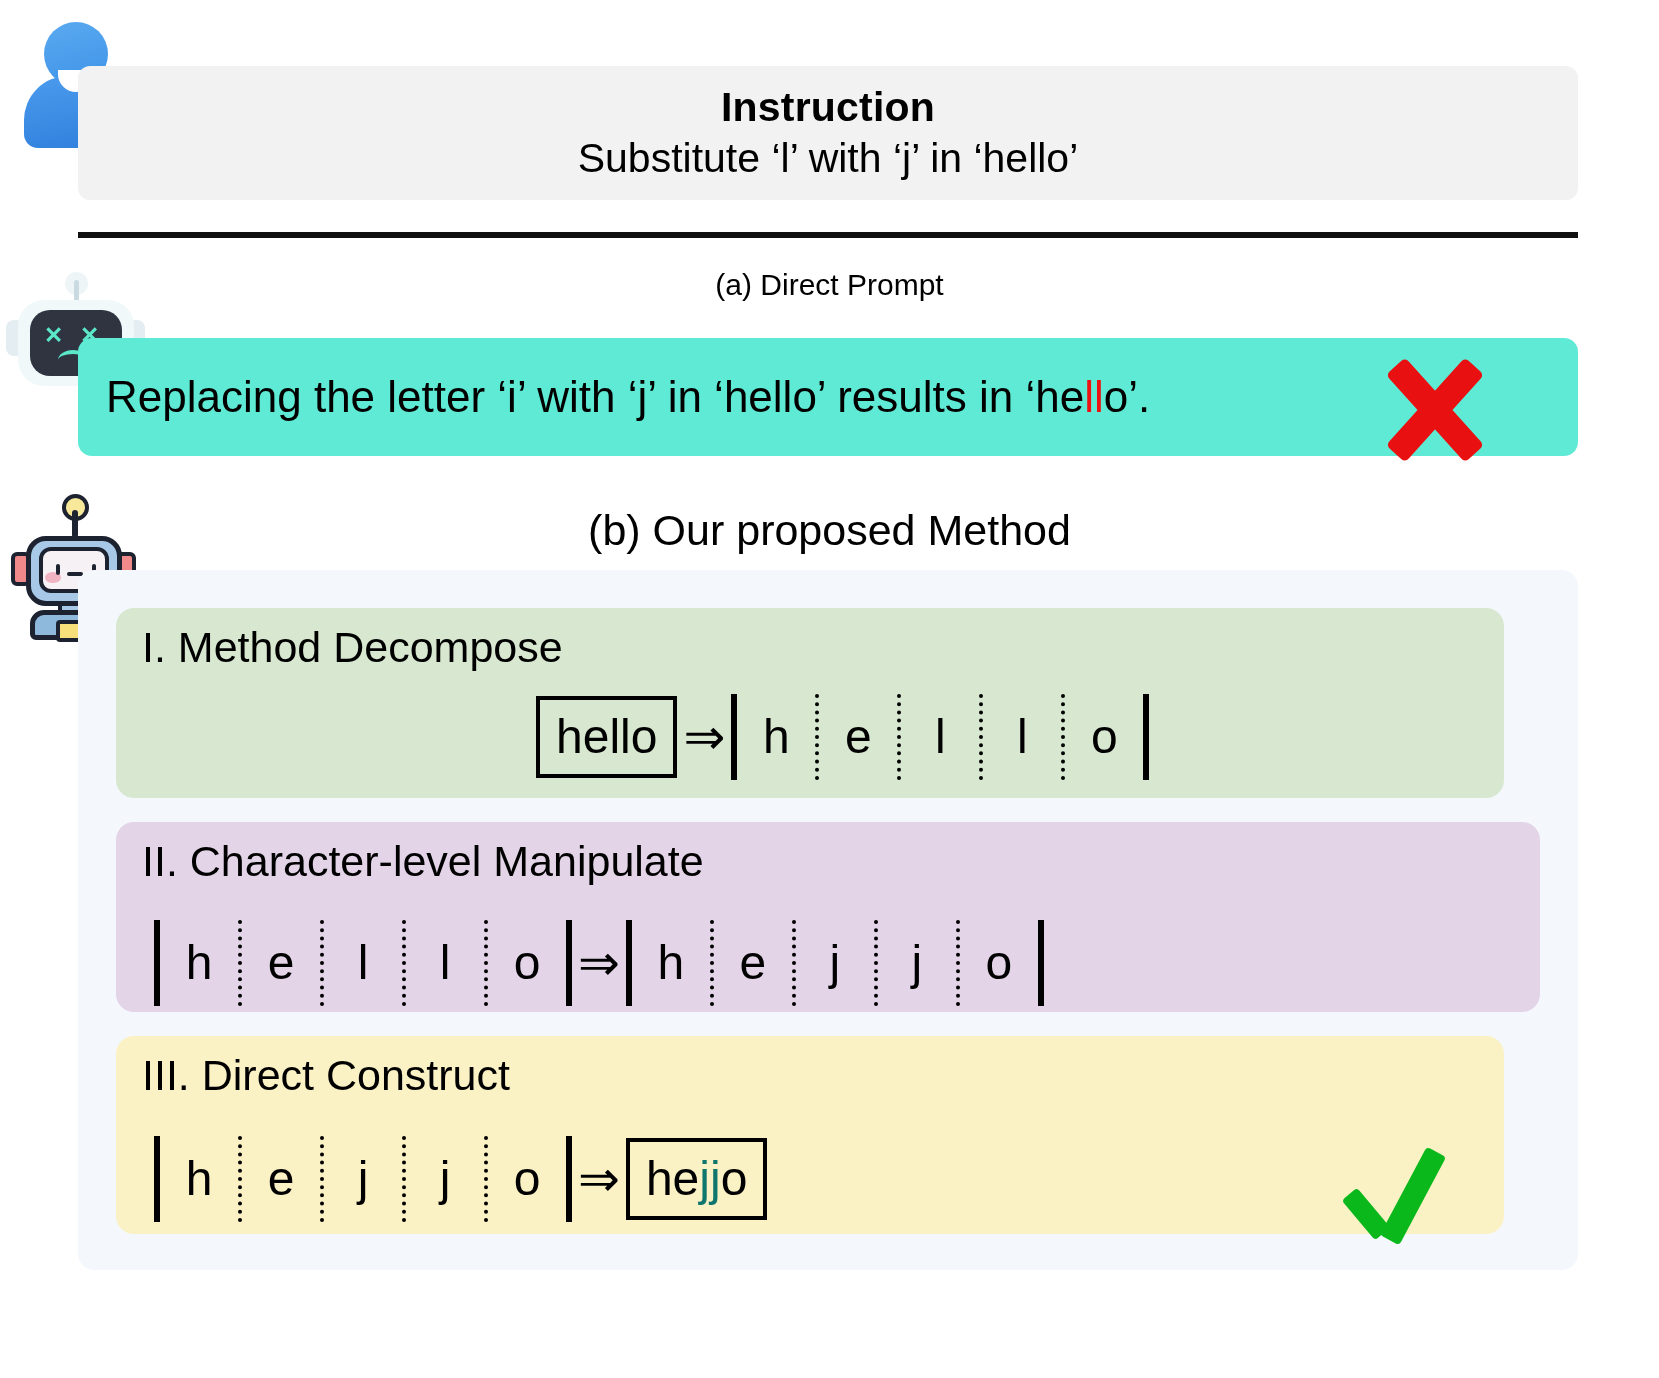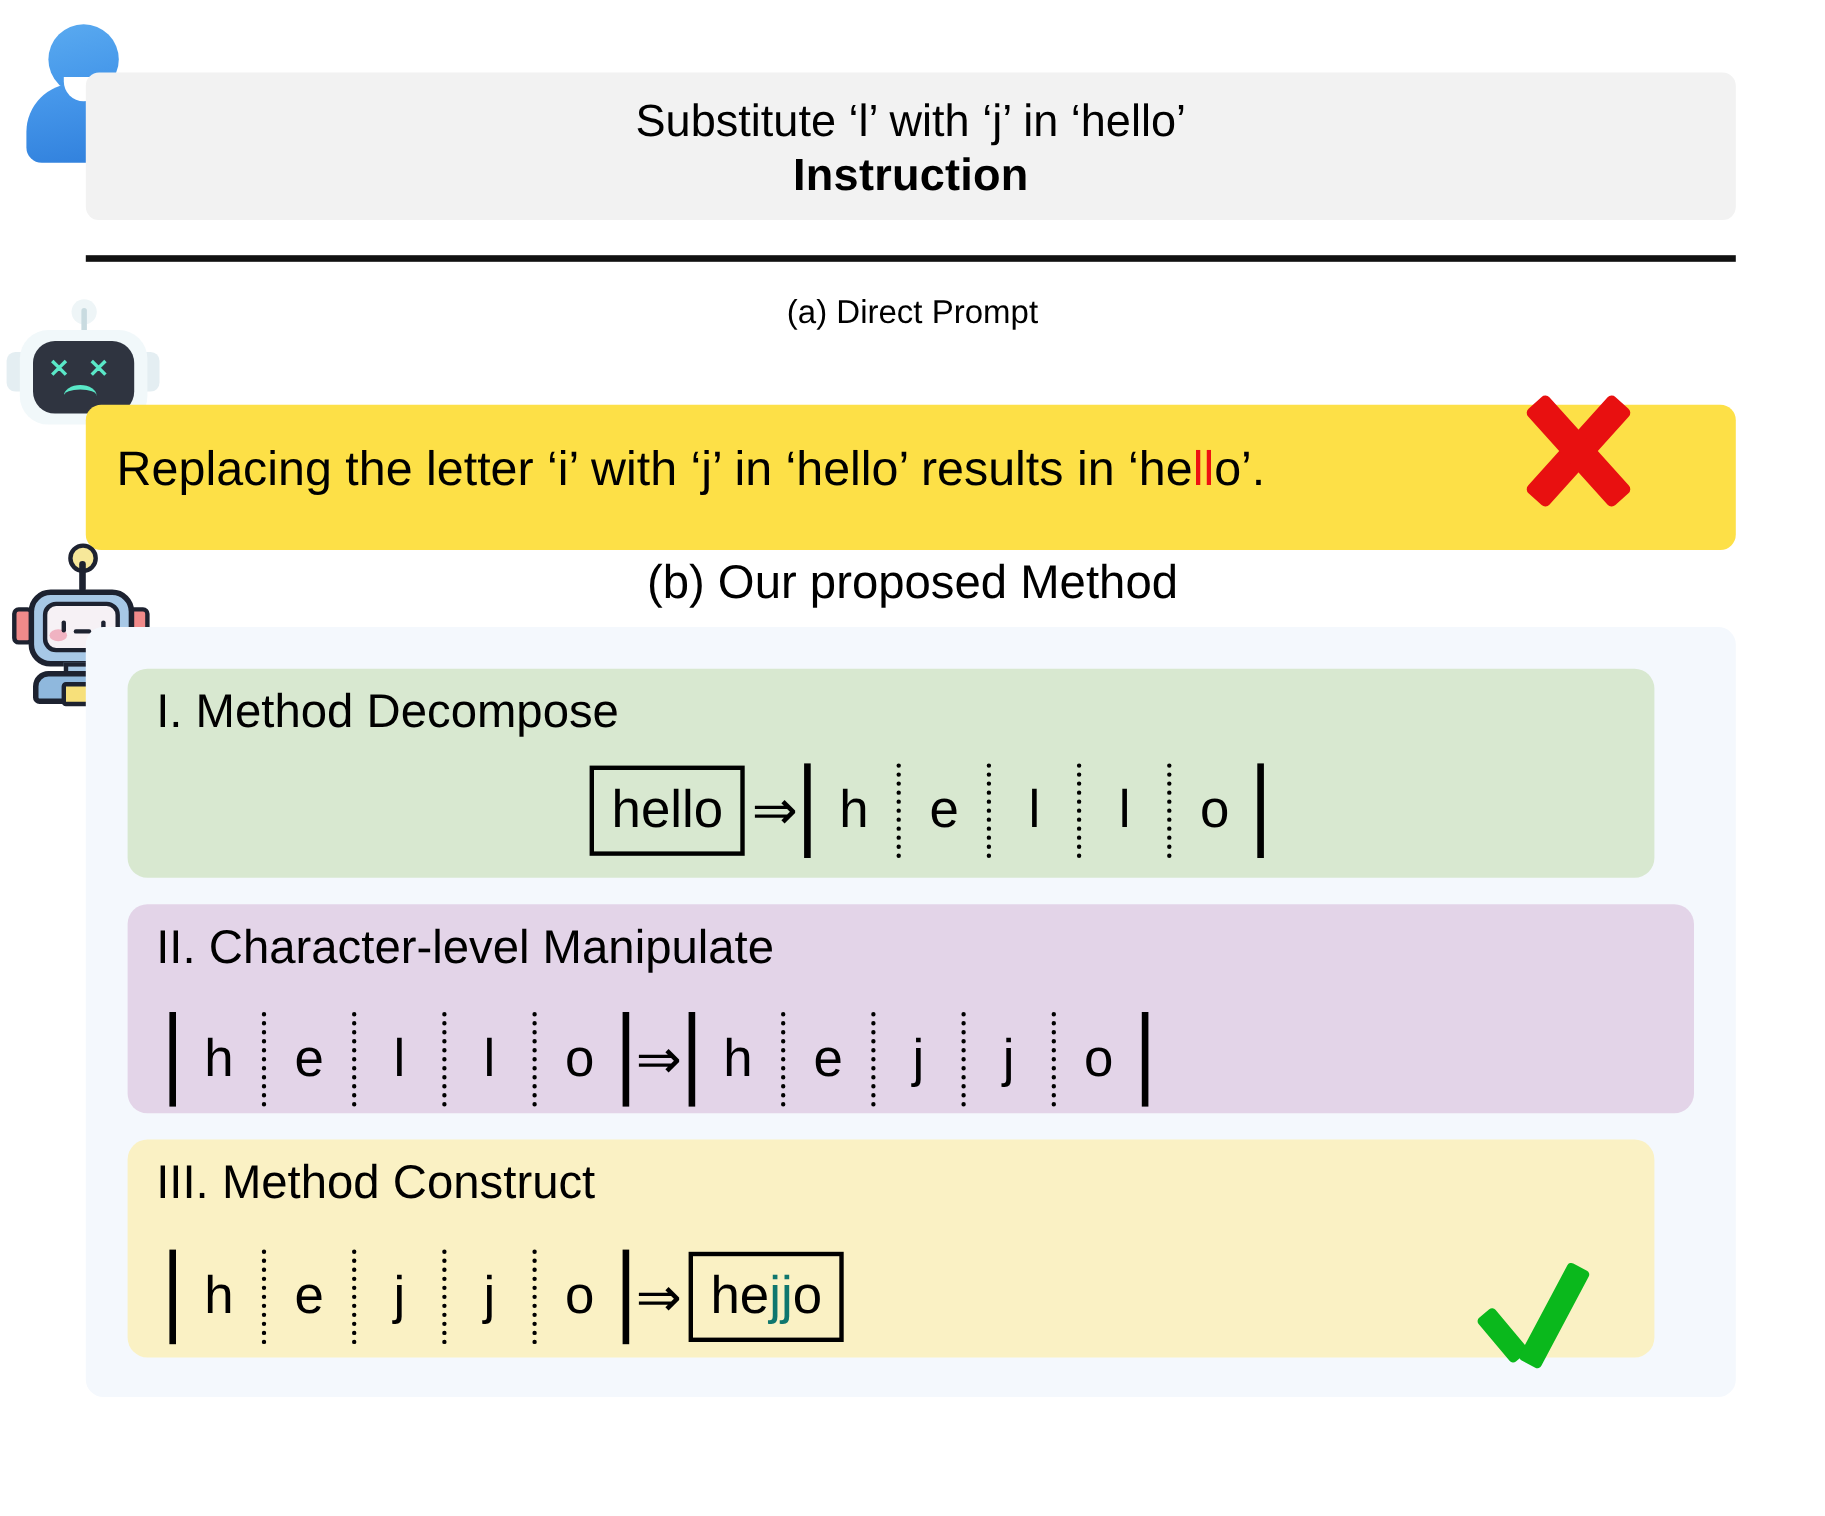--- a/index.html
+++ b/index.html
@@ -173,24 +173,24 @@
     border: 4px solid #5ae8c8;
     border-top: none;
     border-left: none;
     border-right: none;
     border-radius: 0 0 50% 50%;
     transform: rotate(180deg);
   }
   #direct-prompt-box {
     position: absolute;
     left: 78px;
-    top: 368px;
+    top: 338px;
     width: 1500px;
-    height: 132px;
-    background: #fde047;
+    height: 118px;
+    background: #5eead4;
     border-radius: 14px;
   }
   #direct-prompt-text {
     position: absolute;
     left: 28px;
     top: 0;
     height: 118px;
     display: flex;
     align-items: center;
     font-size: 44px;
@@ -467,22 +467,22 @@
 </head>
 <body>
 
 <div id="user-avatar">
   <div class="head"></div>
   <div class="body"></div>
   <div class="neck-notch"></div>
 </div>
 
 <div id="instruction-panel">
+  <div id="instruction-title">Instruction</div>
   <div id="instruction-text">Substitute ‘l’ with ‘j’ in ‘hello’</div>
-  <div id="instruction-title">Instruction</div>
 </div>
 
 <div id="divider"></div>
 
 <div id="bad-robot">
   <div class="antenna-ball"></div>
   <div class="antenna-stem"></div>
   <div class="ear-l"></div>
   <div class="ear-r"></div>
   <div class="head-outer"></div>
@@ -576,21 +576,21 @@
         <div class="sep"></div>
         <div class="cell">j</div>
         <div class="sep"></div>
         <div class="cell">o</div>
         <div class="edge"></div>
       </div>
     </div>
   </div>
 
   <div class="step-box" id="step-3">
-    <div class="step-title">III. Method Construct</div>
+    <div class="step-title">III. Direct Construct</div>
     <div class="row" id="row-3">
       <div class="char-strip">
         <div class="edge"></div>
         <div class="cell">h</div>
         <div class="sep"></div>
         <div class="cell">e</div>
         <div class="sep"></div>
         <div class="cell">j</div>
         <div class="sep"></div>
         <div class="cell">j</div>

